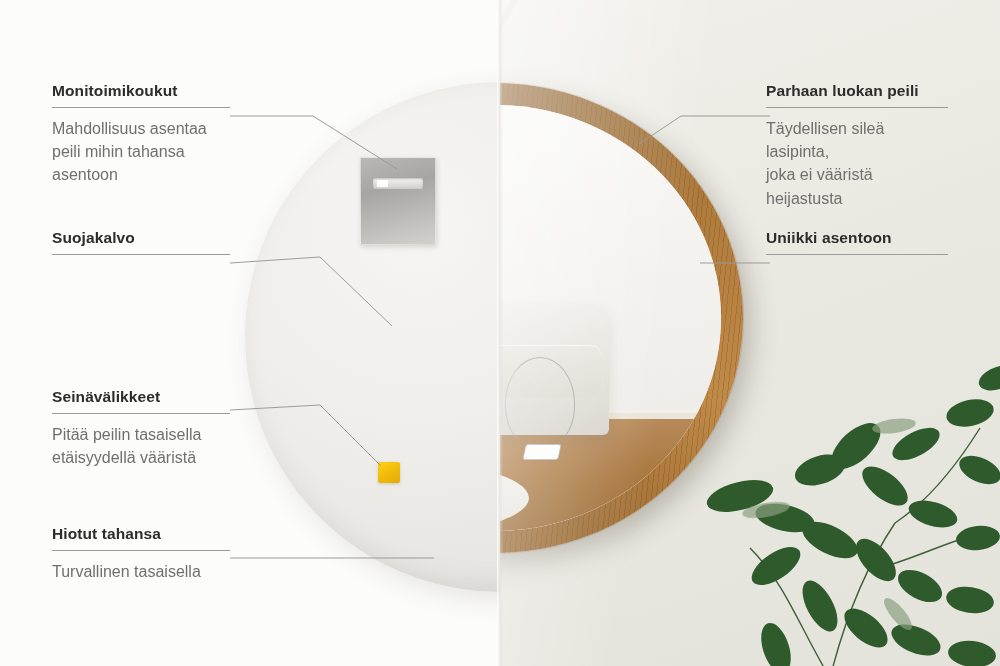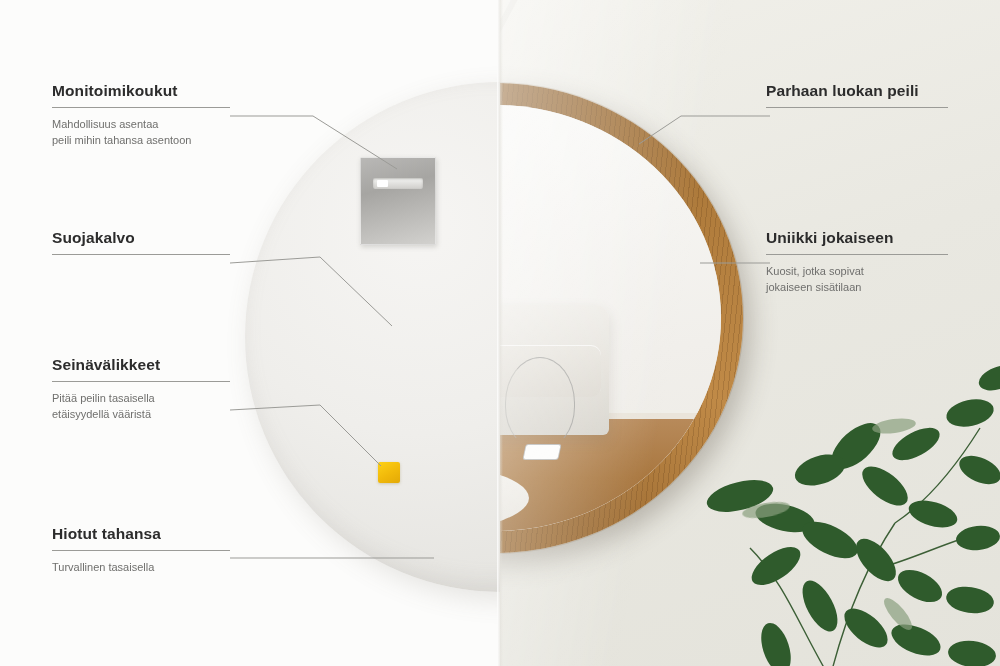--- a/index.html
+++ b/index.html
@@ -119,28 +119,28 @@
   .seam{ position:absolute; left:497px; top:0; width:6px; height:666px;
          background:linear-gradient(90deg,rgba(255,255,255,.9),rgba(225,223,217,.55),rgba(255,255,255,.0)); }
 
   
   .callout{ position:absolute; }
   .callout .title{
     font-size:15.5px; font-weight:bold; color:#2c2c2c; letter-spacing:.1px; white-space:nowrap;
   }
   .callout .rule{ height:1px; background:#9b9b97; margin-top:7px; }
   .callout .desc{
-    font-size:11px; color:#6f6f6d; line-height:1.45; margin-top:9px; white-space:pre-line;
+    font-size:16px; color:#6f6f6d; line-height:1.45; margin-top:9px; white-space:pre-line;
   }
   .callout.left{ left:52px; text-align:left; }
   .callout.right{ right:52px; }
 
   .c1{ top:82px; width:178px; }
   .c2{ top:229px; width:178px; }
-  .c3{ top:356px; width:178px; }
+  .c3{ top:388px; width:178px; }
   .c4{ top:525px; width:178px; }
   .r1{ top:82px; width:182px; }
   .r2{ top:229px; width:182px; }
 
   svg.leaders{ position:absolute; left:0; top:0; width:1000px; height:666px; pointer-events:none; }
 </style>
 </head>
 <body>
 
 <div id="stage">
@@ -238,21 +238,21 @@
   </div>
   <div class="callout left c4">
     <div class="title">Hiotut tahansa</div>
     <div class="rule"></div>
     <div class="desc">Turvallinen tasaisella</div>
   </div>
 
   <div class="callout right r1">
     <div class="title">Parhaan luokan peili</div>
     <div class="rule"></div>
+    <div class="desc">Täydellisen sileä lasipinta,
+joka ei vääristä heijastusta</div>
   </div>
   <div class="callout right r2">
-    <div class="title">Uniikki jokaiseen</div>
-    <div class="rule"></div>
-    <div class="desc">Kuosit, jotka sopivat
-jokaiseen sisätilaan</div>
+    <div class="title">Uniikki asentoon</div>
+    <div class="rule"></div>
   </div>
 
 </div>
 
 </body></html>

